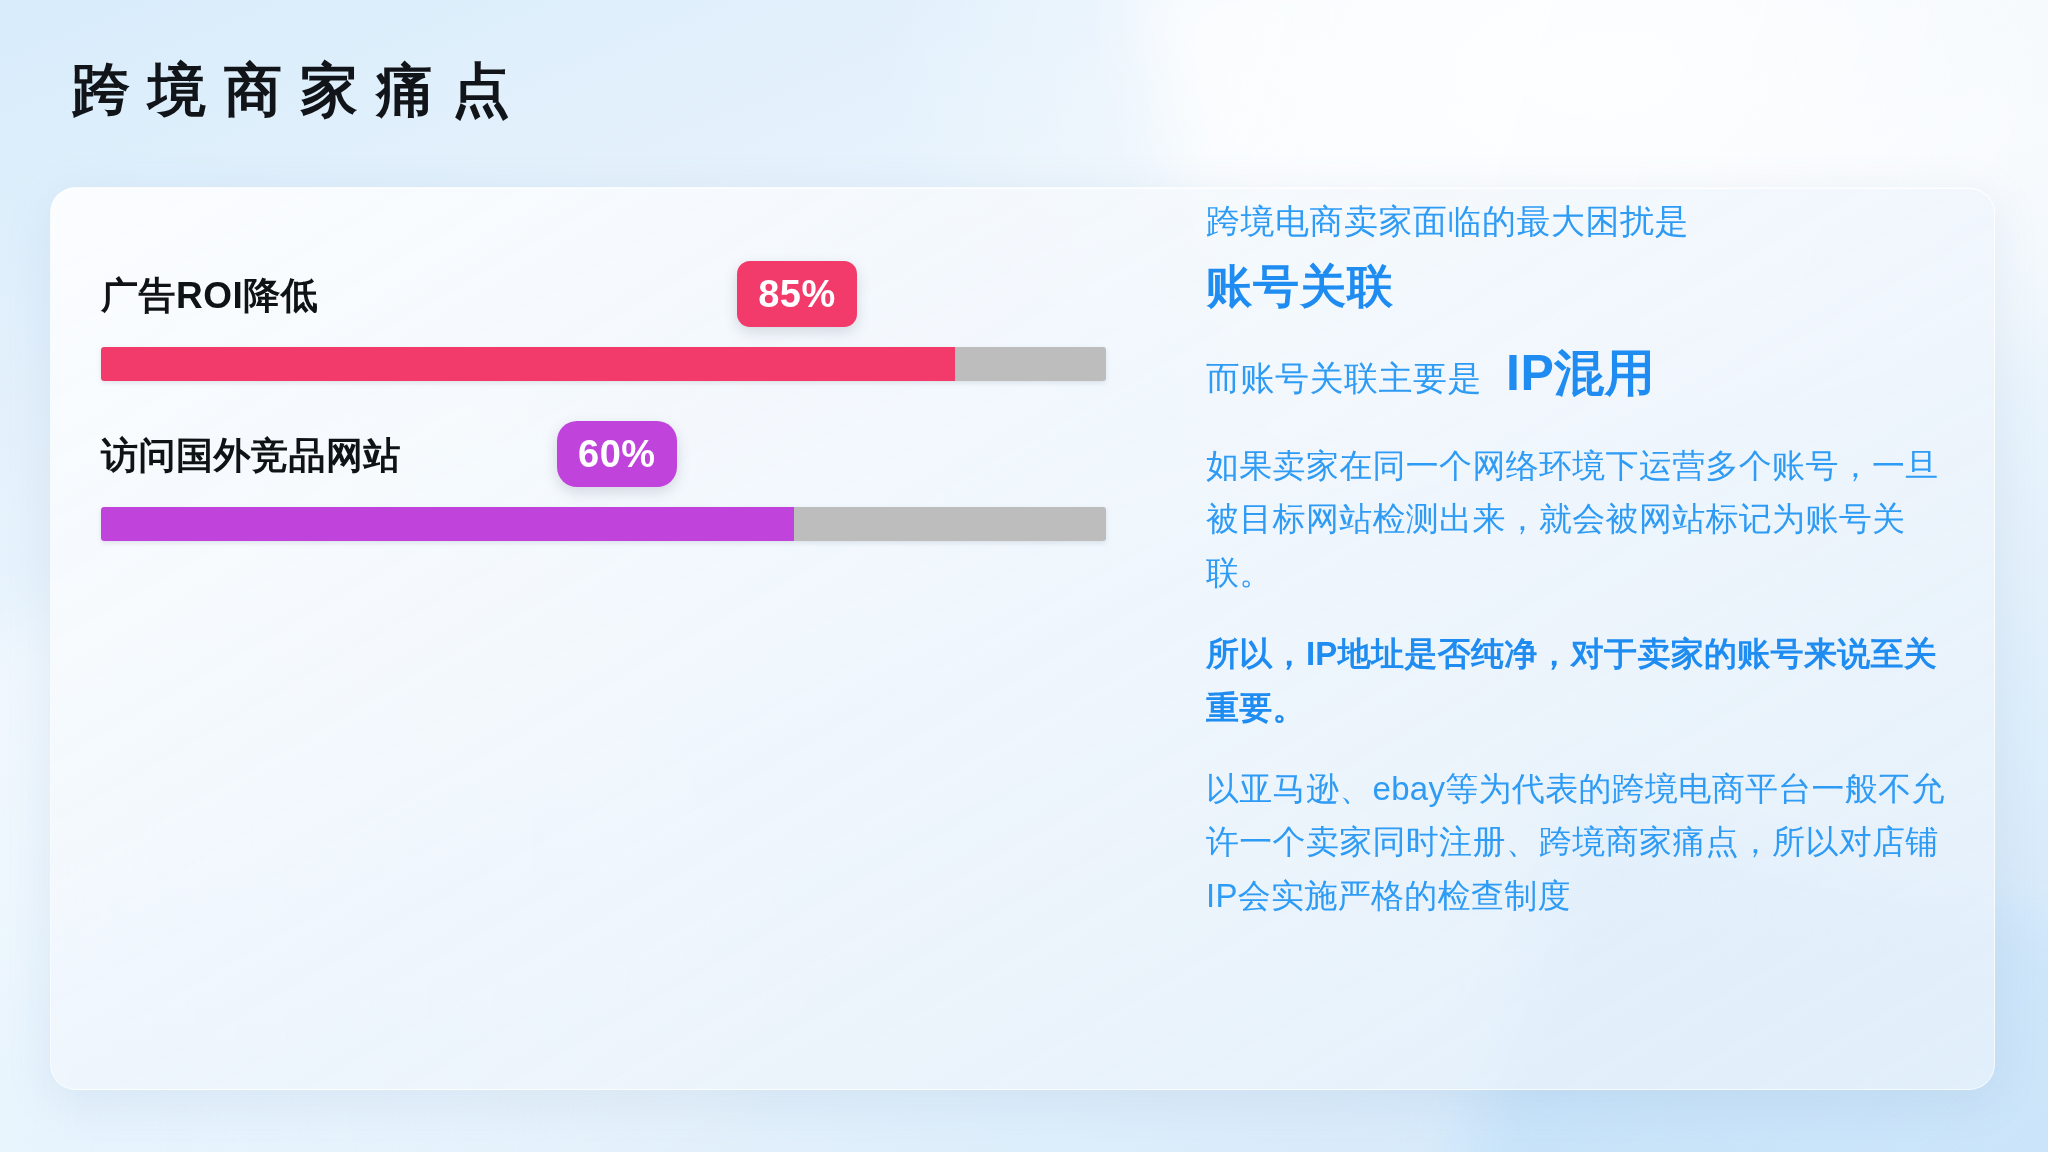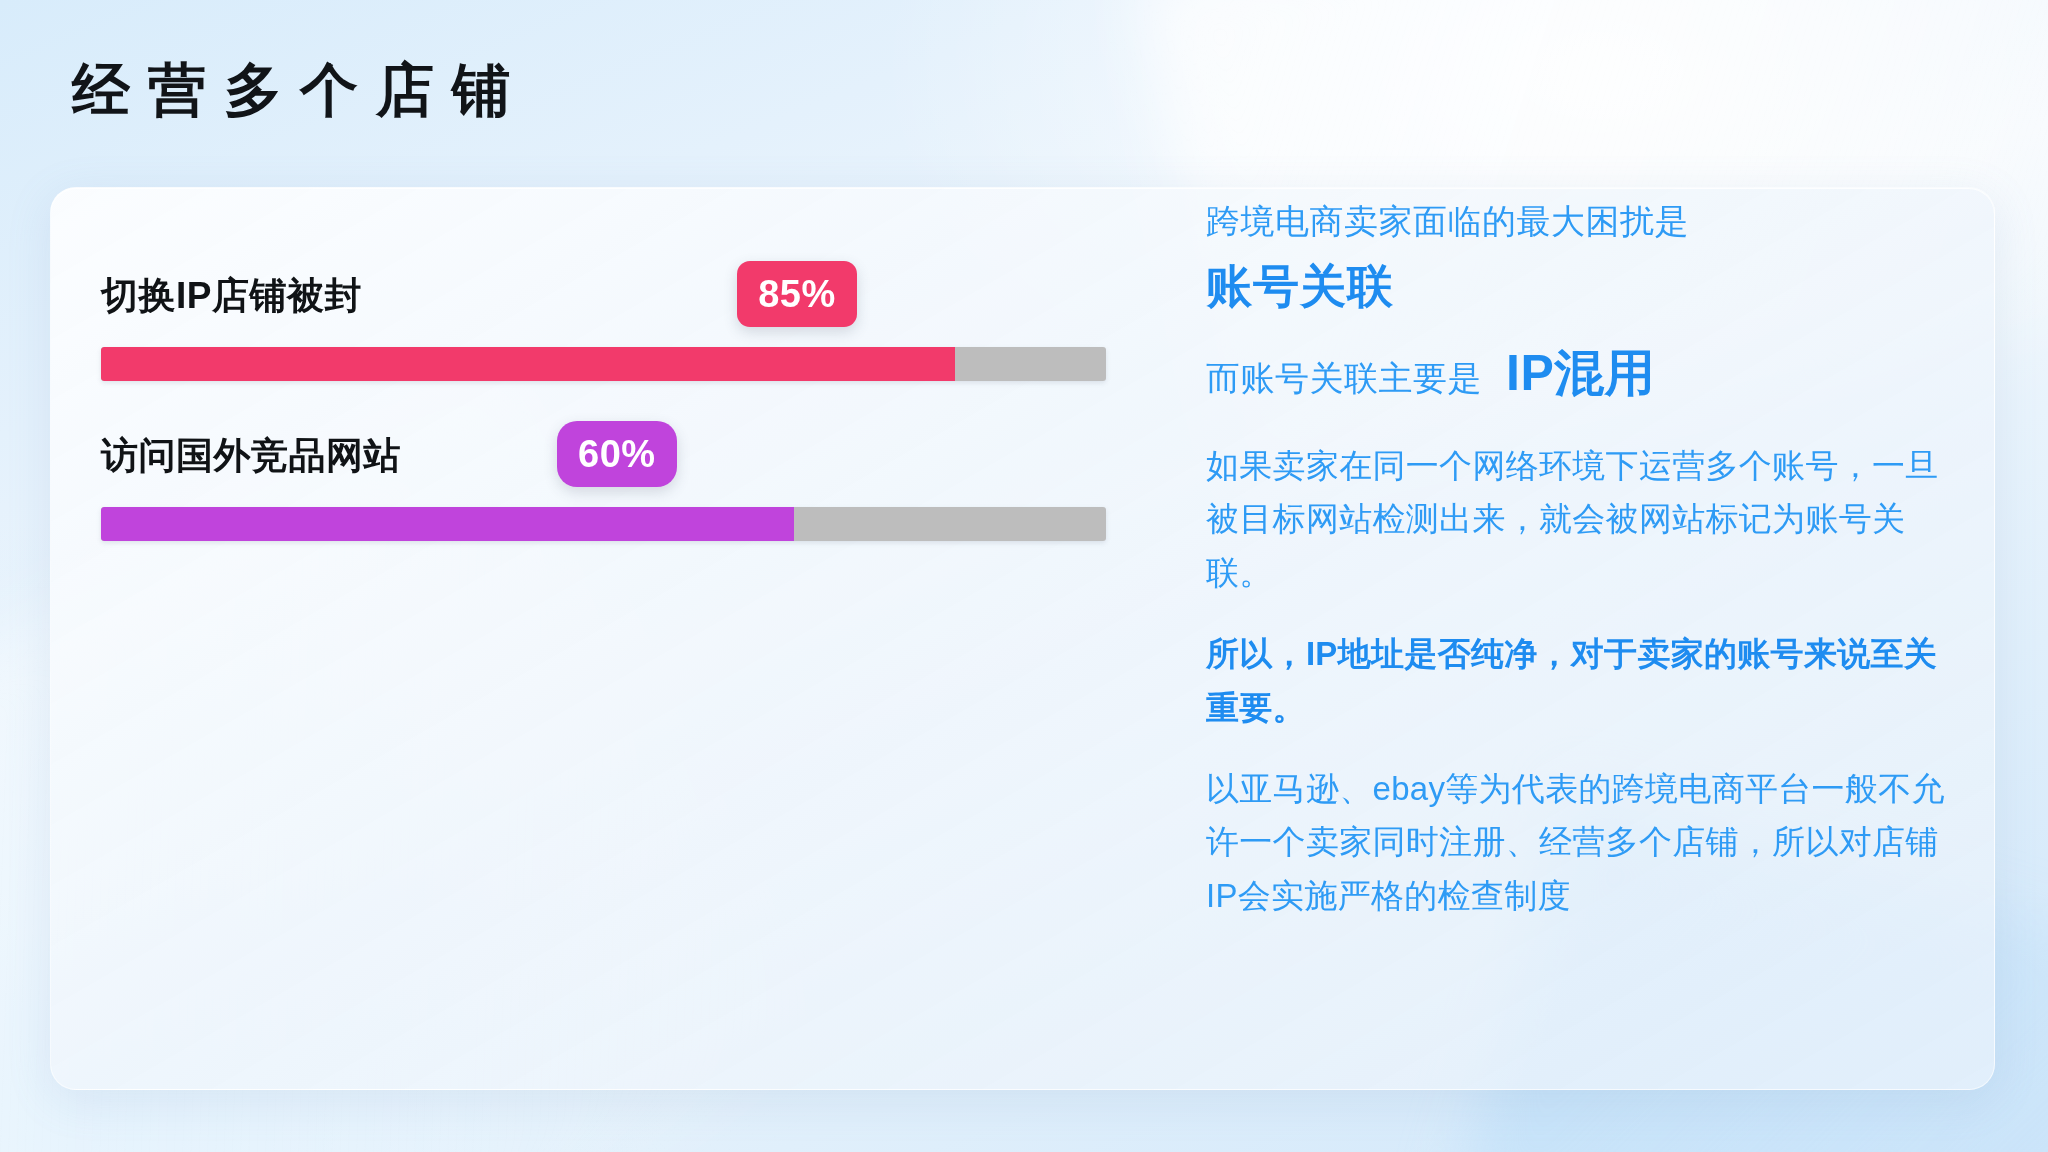--- a/index.html
+++ b/index.html
@@ -74,29 +74,29 @@
   }
   .para.bold { font-weight:bold; color:#1E8CF0; }
 </style>
 </head>
 <body>
 
 <div class="bg-streak streak-a"></div>
 <div class="bg-streak streak-b"></div>
 <div class="bg-streak streak-c"></div>
 
-<div class="page-title">经营多个店铺</div>
+<div class="page-title">跨境商家痛点</div>
 
 <div class="card">
 
   <div class="bars">
 
     <div class="bar-group">
       <div class="bar-head">
-        <div class="bar-label">切换IP店铺被封</div>
+        <div class="bar-label">广告ROI降低</div>
         <div class="badge" id="badge0" style="left: 60%; background: rgb(242, 58, 107);">85%</div>
       </div>
       <div class="track" style="background: rgb(189, 189, 189);">
         <div class="fill" id="fill0" style="width: 85%; background: rgb(242, 58, 107);"></div>
       </div>
     </div>
 
 
     <div class="bar-group">
       <div class="bar-head">
@@ -112,16 +112,16 @@
   </div>
 
   <div class="rightcol">
     <div class="lead-line">跨境电商卖家面临的最大困扰是</div>
     <div class="lead-strong">账号关联</div>
     <div class="lead-mix">
       <span>而账号关联主要是</span><b>IP混用</b>
     </div>
     <div class="para">如果卖家在同一个网络环境下运营多个账号，一旦被目标网站检测出来，就会被网站标记为账号关联。</div>
     <div class="para bold">所以，IP地址是否纯净，对于卖家的账号来说至关重要。</div>
-    <div class="para">以亚马逊、ebay等为代表的跨境电商平台一般不允许一个卖家同时注册、经营多个店铺，所以对店铺IP会实施严格的检查制度</div>
+    <div class="para">以亚马逊、ebay等为代表的跨境电商平台一般不允许一个卖家同时注册、跨境商家痛点，所以对店铺IP会实施严格的检查制度</div>
   </div>
 
 </div>
 
 </body></html>

